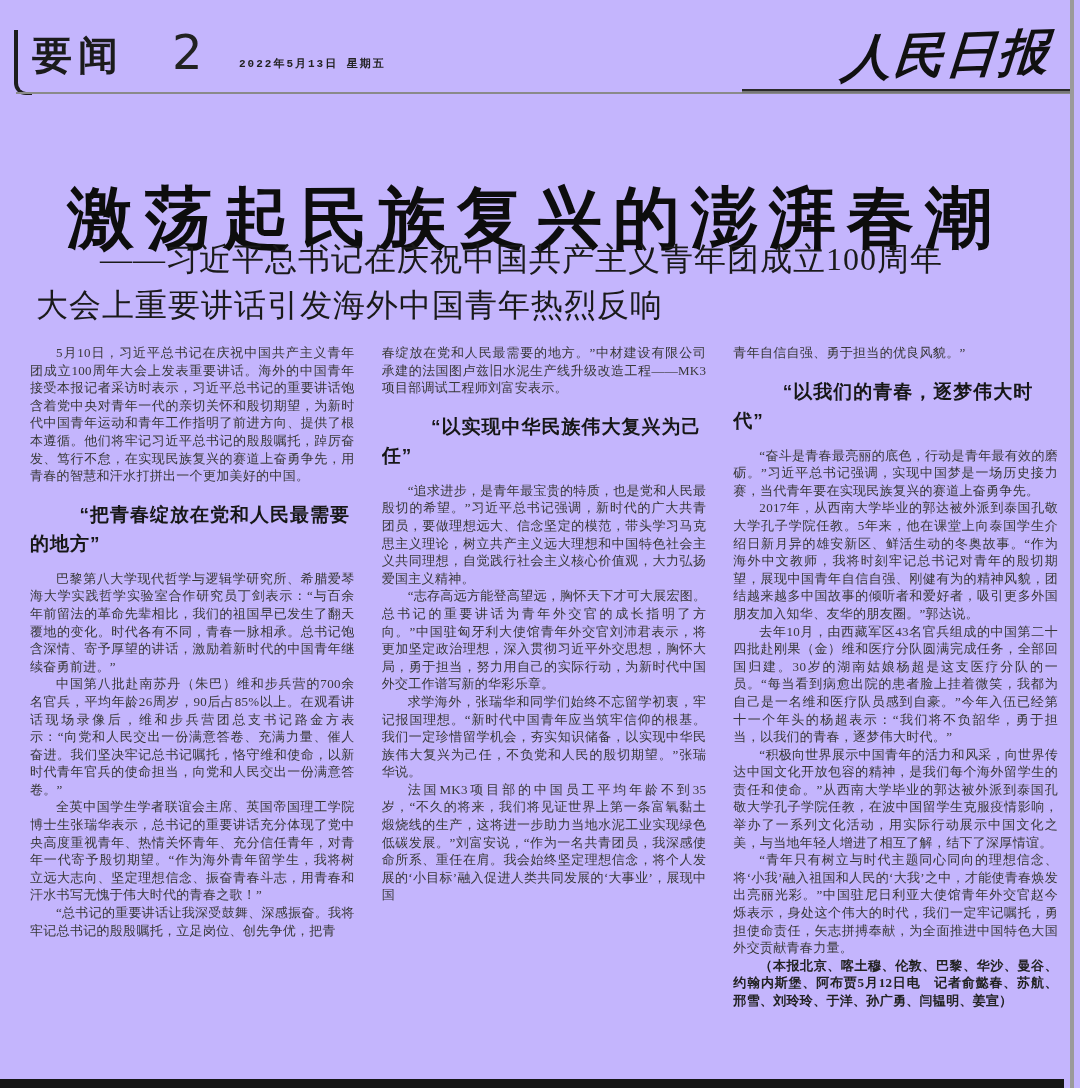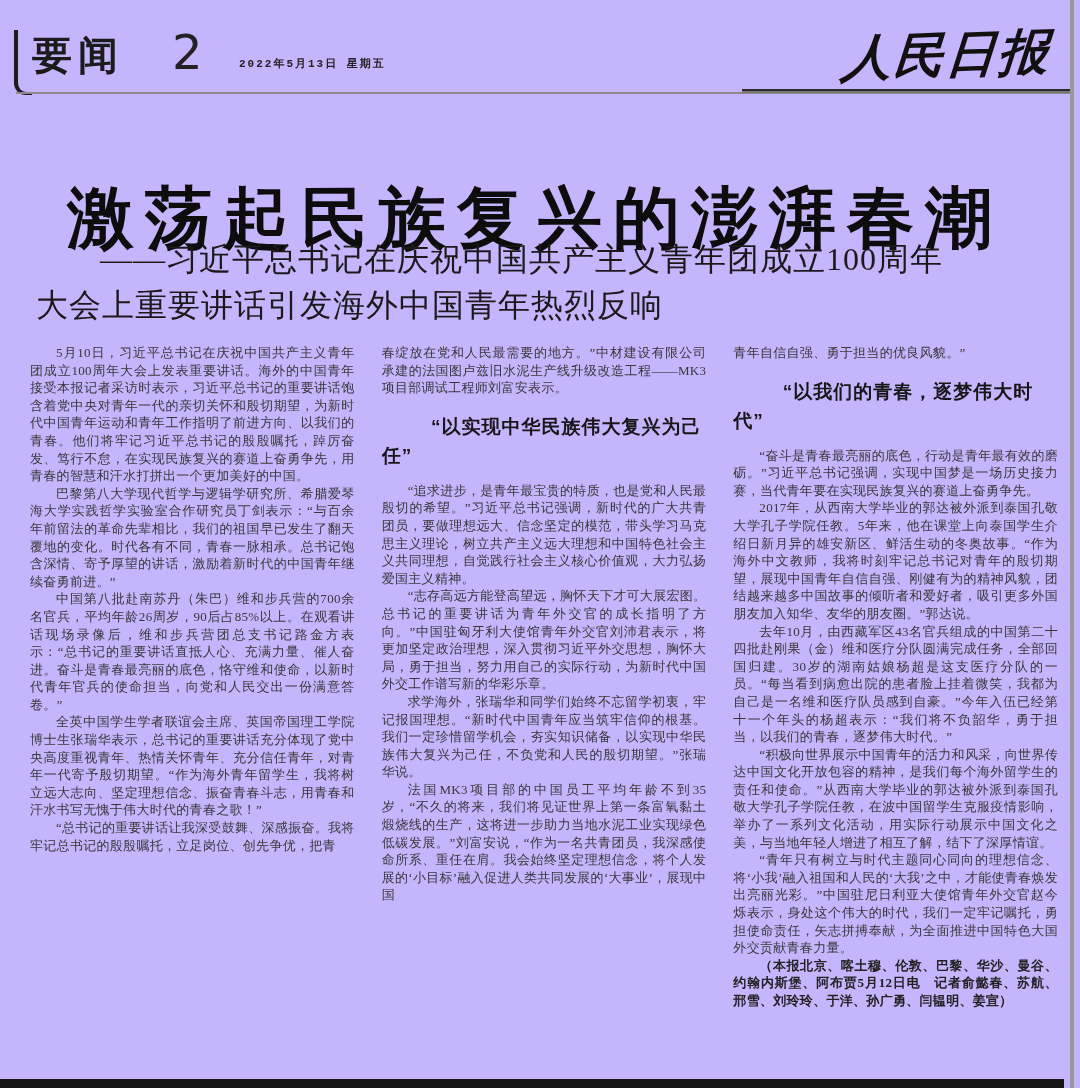--- a/index.html
+++ b/index.html
@@ -118,23 +118,24 @@
 
   <h1 class="headline">激荡起民族复兴的澎湃春潮</h1>
 
   <div class="subtitle">
     <div class="sub1">——习近平总书记在庆祝中国共产主义青年团成立100周年</div>
     <div class="sub2">大会上重要讲话引发海外中国青年热烈反响</div>
   </div>
 
   <main class="columns">
     <div class="col">
-        <p class="body-p">5月10日，习近平总书记在庆祝中国共产主义青年团成立100周年大会上发表重要讲话。海外的中国青年接受本报记者采访时表示，习近平总书记的重要讲话饱含着党中央对青年一代的亲切关怀和殷切期望，为新时代中国青年运动和青年工作指明了前进方向、以我们的青春。他们将牢记习近平总书记的殷殷嘱托，踔厉奋发、笃行不怠，在实现民族复兴的赛道上奋勇争先，用青春的智慧和汗水打拼出一个更加美好的中国。</p>
+        <p class="body-p">5月10日，习近平总书记在庆祝中国共产主义青年团成立100周年大会上发表重要讲话。海外的中国青年接受本报记者采访时表示，习近平总书记的重要讲话饱含着党中央对青年一代的亲切关怀和殷切期望，为新时代中国青年运动和青年工作指明了前进方向、提供了根本遵循。他们将牢记习近平总书记的殷殷嘱托，踔厉奋发、笃行不怠，在实现民族复兴的赛道上奋勇争先，用青春的智慧和汗水打拼出一个更加美好的中国。</p>
+        <h3 class="sec-head">“把青春绽放在党和人民最需要的地方”</h3>
         <p class="body-p">巴黎第八大学现代哲学与逻辑学研究所、希腊爱琴海大学实践哲学实验室合作研究员丁剑表示：“与百余年前留法的革命先辈相比，我们的祖国早已发生了翻天覆地的变化。时代各有不同，青春一脉相承。总书记饱含深情、寄予厚望的讲话，激励着新时代的中国青年继续奋勇前进。”</p>
-        <p class="body-p">中国第八批赴南苏丹（朱巴）维和步兵营的700余名官兵，平均年龄26周岁，90后占85%以上。在观看讲话现场录像后，维和步兵营团总支书记路金方表示：“总书记的重要讲话直抵人心、充满力量、催人奋进。奋斗是青春最亮丽的底色，恪守维和使命，以新时代青年官兵的使命担当，向党和人民交出一份满意答卷。”</p>
+        <p class="body-p">中国第八批赴南苏丹（朱巴）维和步兵营的700余名官兵，平均年龄26周岁，90后占85%以上。在观看讲话现场录像后，维和步兵营团总支书记路金方表示：“向党和人民交出一份满意答卷、充满力量、催人奋进。我们坚决牢记总书记嘱托，恪守维和使命，以新时代青年官兵的使命担当，向党和人民交出一份满意答卷。”</p>
         <p class="body-p">全英中国学生学者联谊会主席、英国帝国理工学院博士生张瑞华表示，总书记的重要讲话充分体现了党中央高度重视青年、热情关怀青年、充分信任青年，对青年一代寄予殷切期望。“作为海外青年留学生，我将树立远大志向、坚定理想信念、振奋青春斗志，用青春和汗水书写无愧于伟大时代的青春之歌！”</p>
         <p class="body-p">“总书记的重要讲话让我深受鼓舞、深感振奋。我将牢记总书记的殷殷嘱托，立足岗位、创先争优，把青</p>
       </div>
     <div class="col">
         <p class="body-p cont">春绽放在党和人民最需要的地方。”中材建设有限公司承建的法国图卢兹旧水泥生产线升级改造工程——MK3项目部调试工程师刘富安表示。</p>
         <h3 class="sec-head">“以实现中华民族伟大复兴为己任”</h3>
         <p class="body-p">“追求进步，是青年最宝贵的特质，也是党和人民最殷切的希望。”习近平总书记强调，新时代的广大共青团员，要做理想远大、信念坚定的模范，带头学习马克思主义理论，树立共产主义远大理想和中国特色社会主义共同理想，自觉践行社会主义核心价值观，大力弘扬爱国主义精神。</p>
         <p class="body-p">“志存高远方能登高望远，胸怀天下才可大展宏图。总书记的重要讲话为青年外交官的成长指明了方向。”中国驻匈牙利大使馆青年外交官刘沛君表示，将更加坚定政治理想，深入贯彻习近平外交思想，胸怀大局，勇于担当，努力用自己的实际行动，为新时代中国外交工作谱写新的华彩乐章。</p>
         <p class="body-p">求学海外，张瑞华和同学们始终不忘留学初衷，牢记报国理想。“新时代中国青年应当筑牢信仰的根基。我们一定珍惜留学机会，夯实知识储备，以实现中华民族伟大复兴为己任，不负党和人民的殷切期望。”张瑞华说。</p>
         <p class="body-p">法国MK3项目部的中国员工平均年龄不到35岁，“不久的将来，我们将见证世界上第一条富氧黏土煅烧线的生产，这将进一步助力当地水泥工业实现绿色低碳发展。”刘富安说，“作为一名共青团员，我深感使命所系、重任在肩。我会始终坚定理想信念，将个人发展的‘小目标’融入促进人类共同发展的‘大事业’，展现中国</p>

